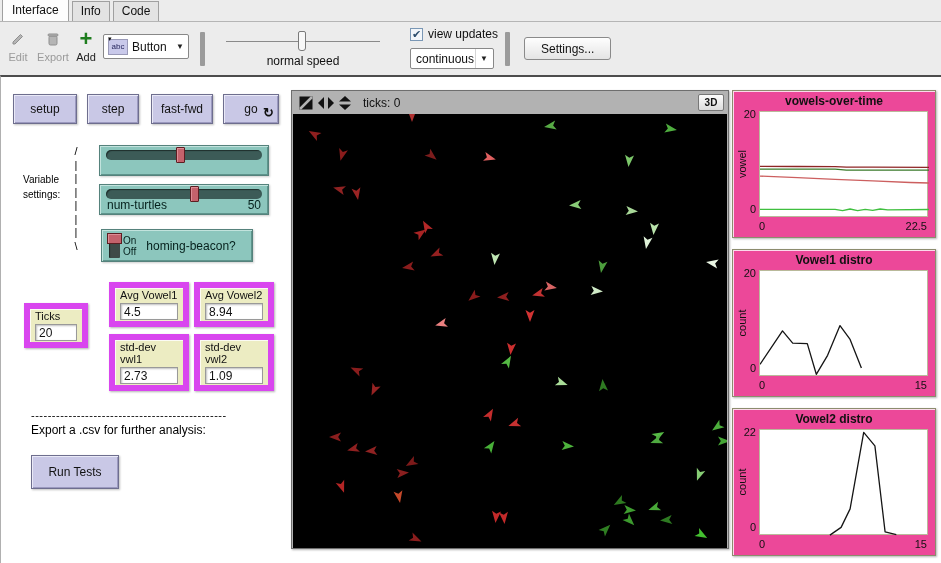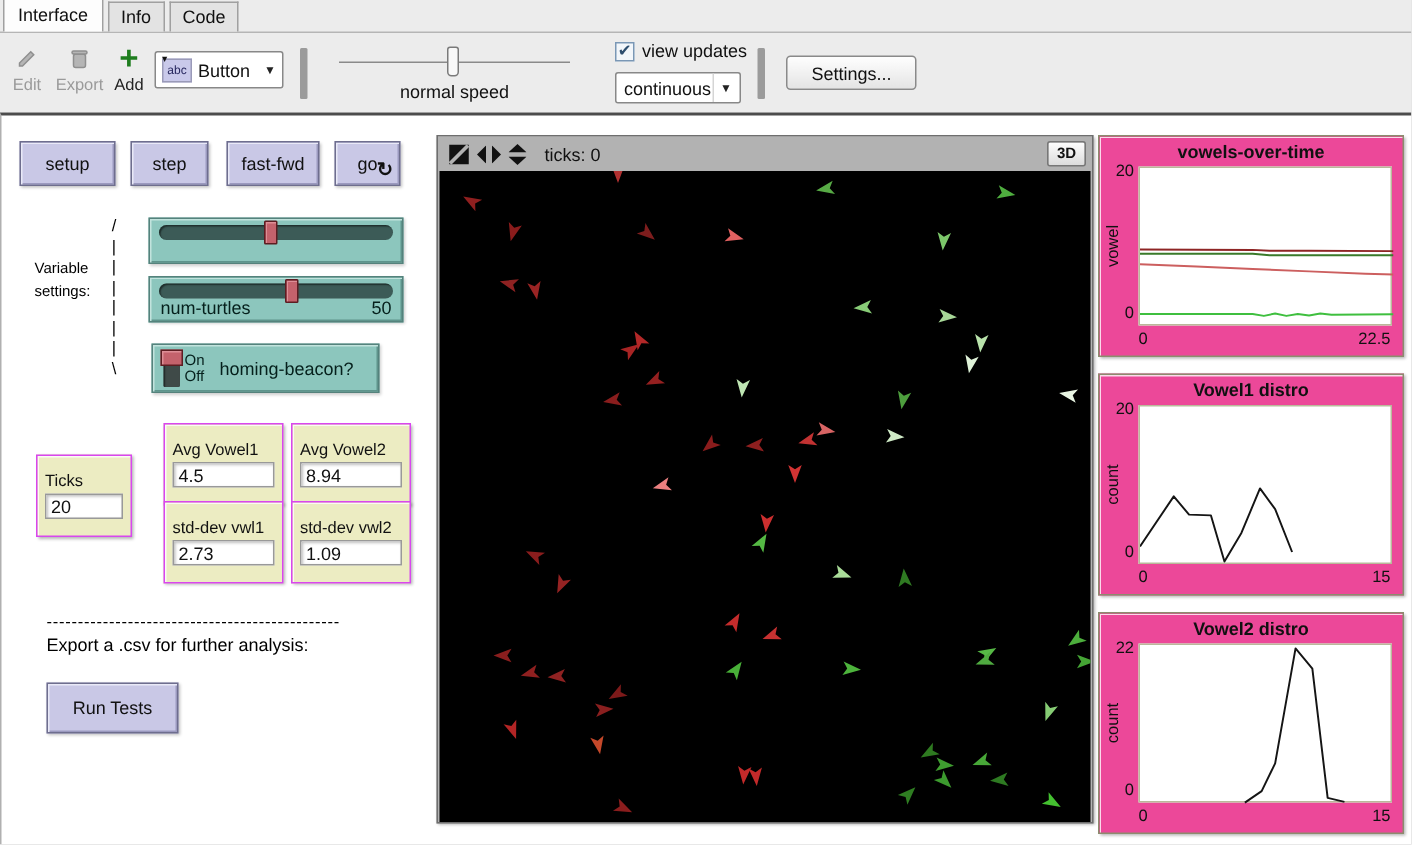--- a/index.html
+++ b/index.html
@@ -55,21 +55,21 @@
   .groove { position:absolute; left:6px; right:6px; top:4px; height:10px; background:#3c5b57; border-radius:5px; box-shadow:inset 1px 1px 1px rgba(0,0,0,.5); }
   .shandle { position:absolute; top:-3px; width:9px; height:16px; background:#c4626c; border:1px solid #5d1d22; border-radius:1px; box-shadow:inset 1px 1px 0 #dd8e96; }
   .srow { position:absolute; left:7px; right:7px; bottom:2px; display:flex; justify-content:space-between; font-size:12px; color:#05201c; }
 
   .nl-switch { position:absolute; width:152px; height:33px; background:#8cc6bd; border:1px solid #55827c; box-shadow:inset 1px 1px 0 #c2e3dd, inset -1px -1px 0 #5e948c, 1px 1px 2px rgba(0,0,0,.2); display:flex; align-items:center; }
   .toggle { position:relative; width:11px; height:24px; background:#3f4a48; margin-left:7px; border-radius:1px; box-shadow:inset 1px 1px 1px rgba(0,0,0,.5); }
   .knob { position:absolute; left:-2px; top:-1px; width:15px; height:11px; background:#c4626c; border:1px solid #5d1d22; box-shadow:inset 1px 1px 0 #dd8e96; }
   .onoff { margin-left:3px; font-size:10px; line-height:11px; color:#05201c; }
   .swlabel { font-size:12px; color:#05201c; margin-left:10px; }
 
-  .monitor { position:absolute; background:#ececc2; border:1px solid #d946ef; box-shadow:inset 1px 1px 0 rgba(255,255,255,.8), 1px 1px 2px rgba(0,0,0,.3); padding:11px 5px; }
+  .monitor { position:absolute; background:#ececc2; border:6px solid #d946ef; box-shadow:inset 1px 1px 0 rgba(255,255,255,.8), 1px 1px 2px rgba(0,0,0,.3); padding:1px 5px; }
   .monitor .mlabel { font-size:11px; color:#111; margin-bottom:2px; }
   .monitor .mvalue { background:#fff; border:1px solid #999; box-shadow:inset 1px 1px 2px rgba(0,0,0,.25); height:17px; font-size:12px; color:#111; padding:1px 3px; }
 
   
   .world-frame { position:absolute; left:290px; top:13px; width:438px; height:459px; border:1px solid #6e6e6e; background:#b2b2b2; box-shadow:1px 1px 2px rgba(0,0,0,.3); }
   .world-header { position:relative; height:23px; background:#b2b2b2; display:flex; align-items:center; }
   .wicon { margin-left:5px; display:flex; align-items:center; }
   .wicon:first-child { margin-left:7px; }
   .ticks-label { font-size:12px; color:#111; margin-left:12px; }
   .btn-3d { position:absolute; right:4px; top:3px; width:26px; height:17px; background:linear-gradient(#fdfdfd,#dcdcdc); border:1px solid #777; border-radius:2px; font-size:10px; font-weight:bold; color:#111; display:flex; align-items:center; justify-content:center; }
@@ -162,21 +162,21 @@
 
     <div class="nl-button" style="left:12px;top:17px;width:64px;height:30px;">
       <span>setup</span>
     </div>
     <div class="nl-button" style="left:86px;top:17px;width:52px;height:30px;">
       <span>step</span>
     </div>
     <div class="nl-button" style="left:150px;top:17px;width:62px;height:30px;">
       <span>fast-fwd</span>
     </div>
-    <div class="nl-button" style="left:222px;top:17px;width:44px;height:30px;">
+    <div class="nl-button" style="left:222px;top:17px;width:56px;height:30px;">
       <span>go</span>
       <span class="go-loop">↻</span>
     </div>
 
     <div class="note brace" style="left:68px;top:68px;width:14px;">/
 |
 |
 |
 |
 |

